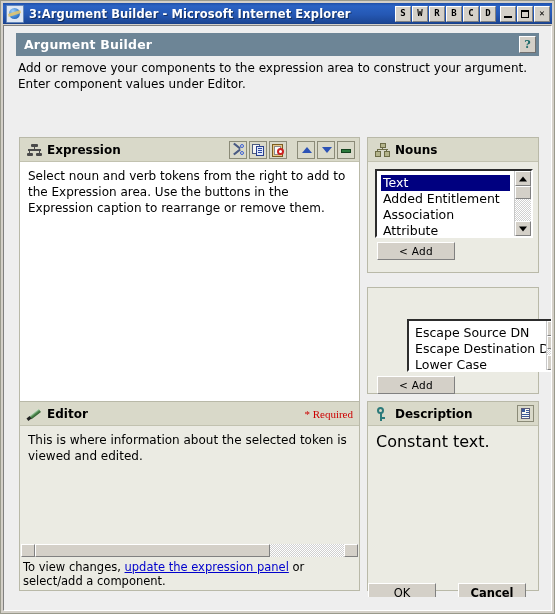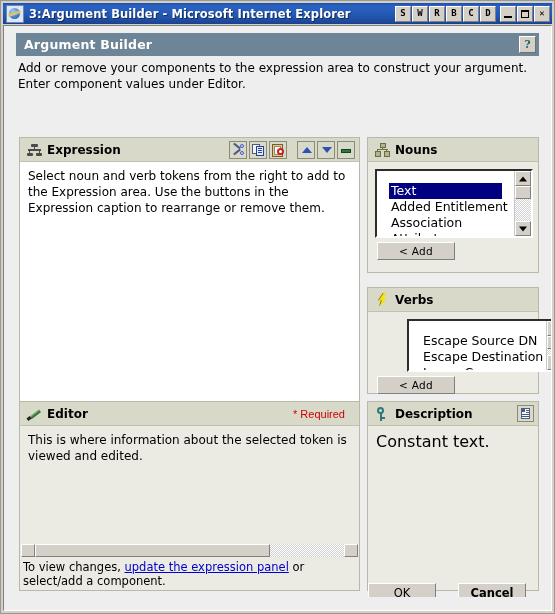--- a/index.html
+++ b/index.html
@@ -362,41 +362,41 @@
   }
   .docbtn .ln { position: absolute; background: #3b5a9a; height: 1px; left: 8px; width: 3px; }
   .docbtn .n1 { top: 4px; } .docbtn .n2 { top: 6px; }
   .docbtn .n3 { top: 8px; left: 4px; width: 7px; }
   .docbtn .n4 { top: 10px; left: 4px; width: 7px; }
 
   
   .required {
     color: #cc0000;
     font-size: 11px;
-    font-family: Liberation Sans, sans-serif;
-    margin-right: 10px;
+    font-family: Liberation Serif, serif;
+    margin-right: 2px;
   }
 
   
   .listwrap {
     position: absolute;
     background: #ffffff;
     border: 2px inset #c0c0c0;
     border-color: #808080 #ffffff #ffffff #808080;
     box-sizing: border-box;
     display: flex;
     overflow: hidden;
   }
   #nouns-list { left: 7px; top: 7px; width: 158px; height: 69px; }
   #verbs-list { left: 7px; top: 7px; width: 158px; height: 53px; margin-left: 32px; }
 
   .listitems {
     flex: 1 1 auto;
     overflow: hidden;
-    padding: 12px;
+    padding: 4px;
   }
   .litem {
     font-size: 12.5px;
     line-height: 16px;
     height: 16px;
     padding-left: 2px;
     white-space: nowrap;
     color: #000;
     font-family: "DejaVu Sans", sans-serif;
   }
@@ -663,27 +663,20 @@
               <div class="sbbtn down">
                   <i class="ar"></i>
                 </div>
             </div>
           </div>
           <div class="addbtn" id="nouns-add">&lt; Add</div>
         </div>
       </div>
 
       <div class="panel" id="panel-verbs">
-        <div class="panel-cap">
-          <span class="cap-icon ico-verbs">
-            <i class="boltb"></i>
-              <i class="bolt"></i>
-          </span>
-          <span class="cap-title">Verbs</span>
-        </div>
         <div class="panel-body">
           <div class="listwrap" id="verbs-list">
             <div class="listitems">
               <div class="litem">Escape Source DN</div>
               <div class="litem">Escape Destination DN</div>
               <div class="litem">Lower Case</div>
             </div>
             <div class="vsb">
               <div class="sbbtn up">
                   <i class="ar"></i>

